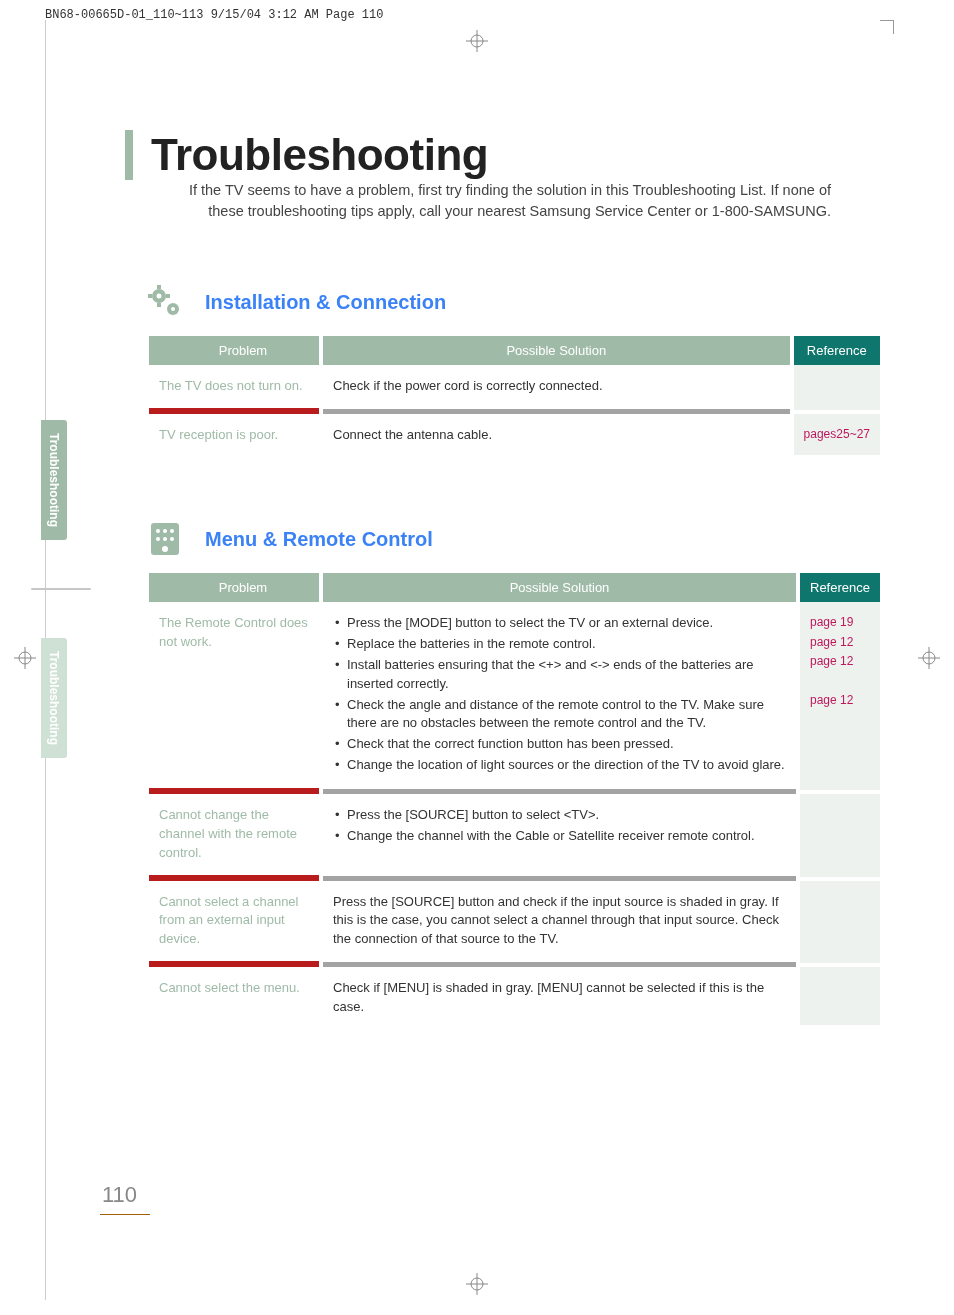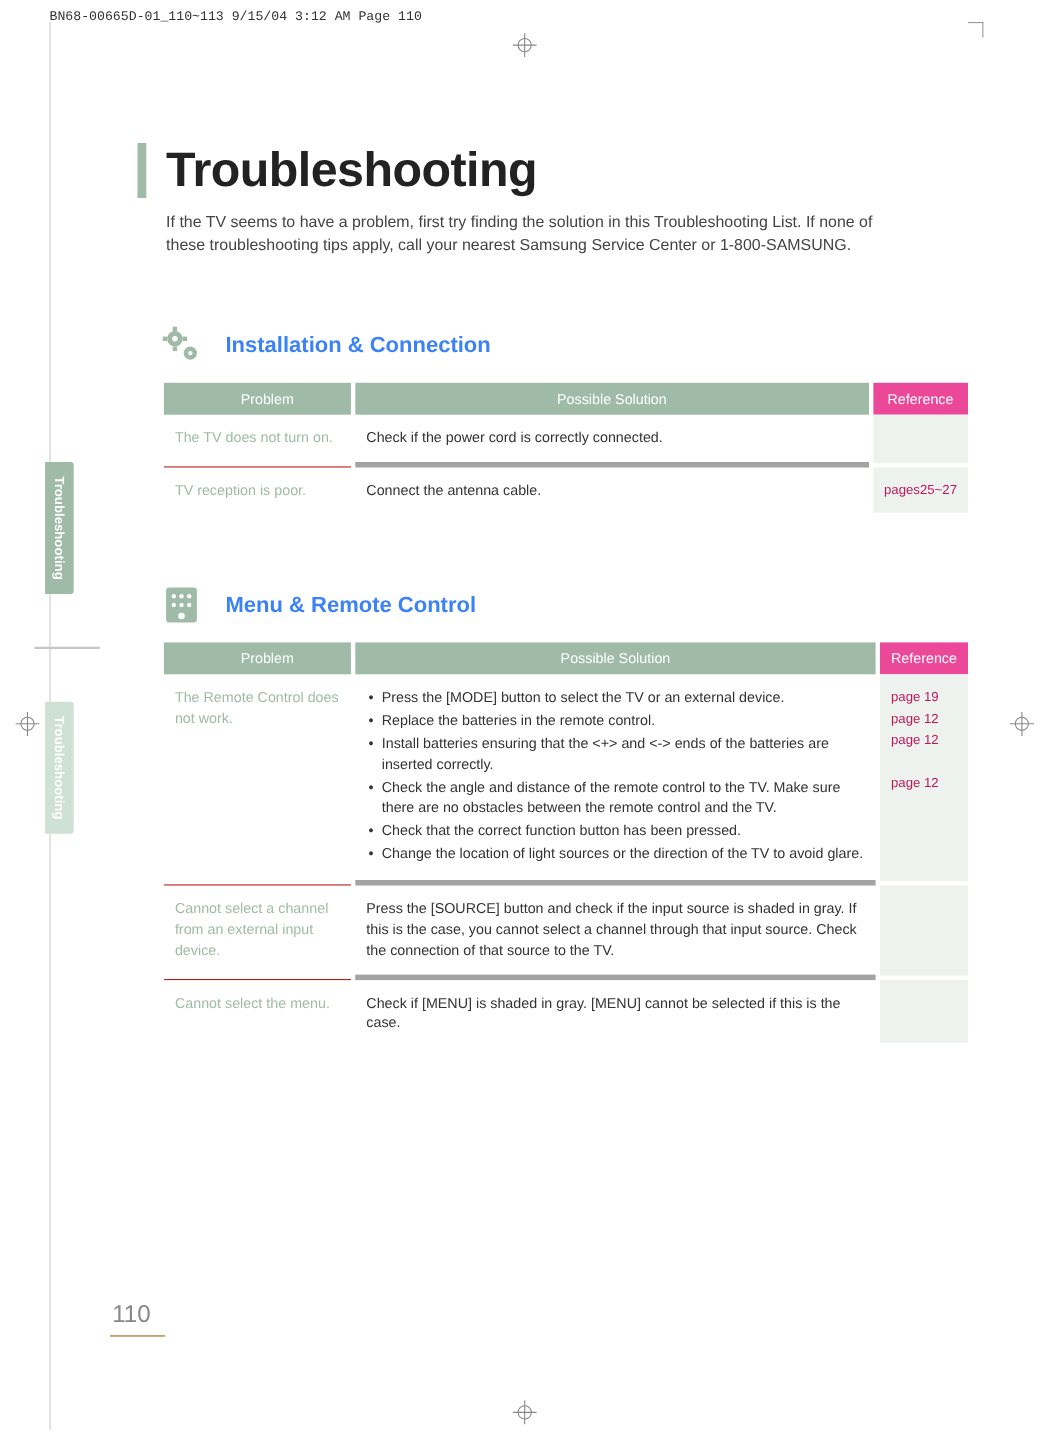--- a/index.html
+++ b/index.html
@@ -42,25 +42,25 @@
     margin-left: 80px;
   }
   .title-bar h1 {
     font-size: 44px;
     font-weight: bold;
     letter-spacing: -0.5px;
     color: #222;
   }
   .intro {
     margin-left: 106px;
-    margin-top: 12px;
     font-size: 14.5px;
     color: #444;
     line-height: 1.45;
     max-width: 680px;
+    text-align: right;
   }
 
   .side-tabs {
     position: absolute;
     left: -4px;
     top: 360px;
     width: 34px;
   }
   .side-tab {
     background: #9fbba7;
@@ -111,30 +111,30 @@
     font-size: 13px;
   }
   table.trouble thead th {
     background: #9fbba7;
     color: #fff;
     font-weight: normal;
     padding: 7px 10px;
     font-size: 13px;
   }
   table.trouble thead th.col-problem { width: 170px; padding-left: 28px; }
-  table.trouble thead th.col-ref { width: 80px; background:#ec4899;}
+  table.trouble thead th.col-ref { width: 80px; background:#0f766e;}
   table.trouble tbody td {
     padding: 12px 10px;
     vertical-align: top;
     font-size: 13px;
     line-height:1.45;
   }
   table.trouble tbody td.problem {
     color: #9fbba7;
-    border-bottom: 1px solid #b91c1c;
+    border-bottom: 6px solid #b91c1c;
   }
   table.trouble tbody td.solution {
     color: #333;
     border-bottom: 5px solid #a3a3a3;
   }
   table.trouble tbody td.ref {
     background:#eef2ef;
     color:#be185d;
     font-size:12px;
     border-bottom: 4px solid #fff;
@@ -289,20 +289,30 @@
                 <div class="refs-stack">
                   <span>page 19</span>
                   <span>page 12</span>
                   <span>page 12</span>
                   <span>&nbsp;</span>
                   <span>page 12</span>
                 </div>
               </td>
             </tr>
             <tr>
+              <td class="problem">Cannot change the channel with the remote control.</td>
+              <td class="solution">
+                <ul class="sol">
+                  <li>Press the [SOURCE] button to select &lt;TV&gt;.</li>
+                  <li>Change the channel with the Cable or Satellite receiver remote control.</li>
+                </ul>
+              </td>
+              <td class="ref"></td>
+            </tr>
+            <tr>
               <td class="problem">Cannot select a channel from an external input device.</td>
               <td class="solution">Press the [SOURCE] button and check if the input source is shaded in gray. If this is the case, you cannot select a channel through that input source. Check the connection of that source to the TV.</td>
               <td class="ref"></td>
             </tr>
             <tr>
               <td class="problem">Cannot select the menu.</td>
               <td class="solution">Check if [MENU] is shaded in gray. [MENU] cannot be selected if this is the case.</td>
               <td class="ref"></td>
             </tr>
           </tbody>

